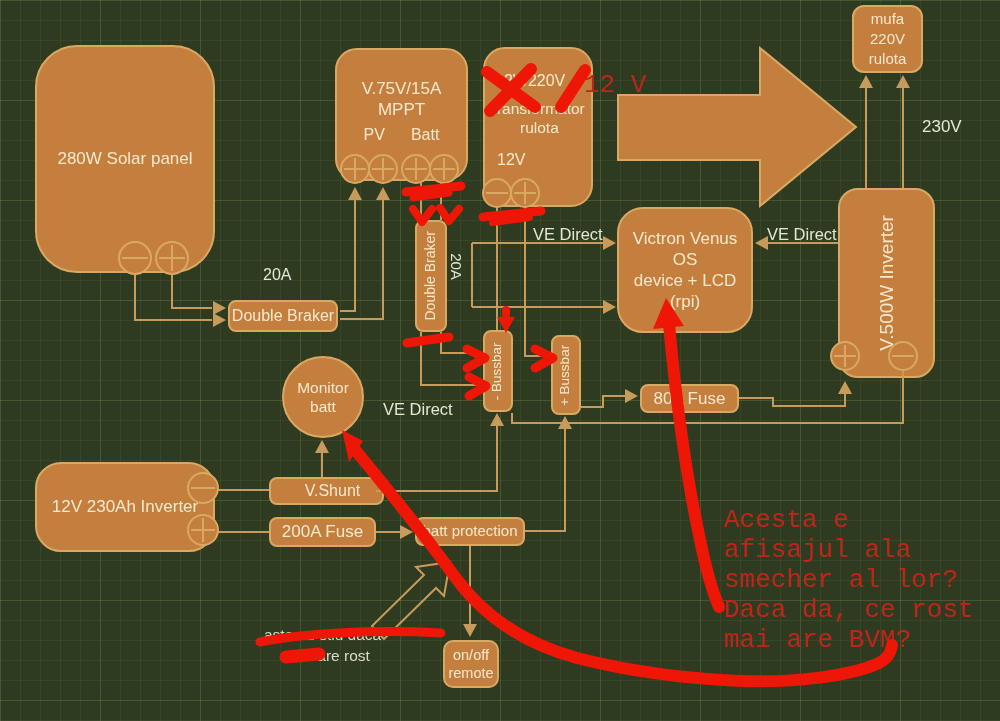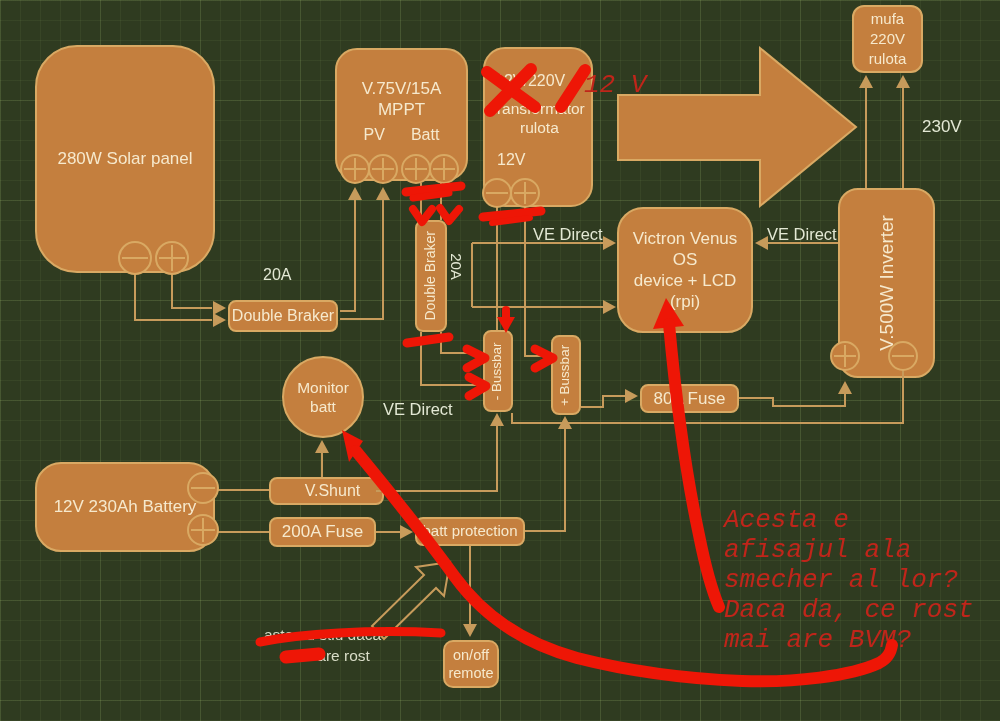--- a/index.html
+++ b/index.html
@@ -19,21 +19,21 @@
     background:#c47f3e;border:2px solid #d9a963;
     color:#f6e9cd;display:flex;flex-direction:column;
     align-items:center;justify-content:center;text-align:center;
     line-height:1.25;
   }
   .vtext{transform:rotate(-90deg);white-space:nowrap;}
   .lbl{position:absolute;color:#e3e8d4;white-space:nowrap;}
   .svglayer{position:absolute;left:0;top:0;z-index:5;pointer-events:none;}
   .redtext{
     position:absolute;color:#c0251a;font-family:"Liberation Mono",monospace;
-    font-size:26px;line-height:30px;white-space:nowrap;z-index:4;font-style:italic;
+    font-size:26px;line-height:30px;white-space:nowrap;z-index:4;
   }
   .note{color:#d9ddc8;font-size:15.5px;}
 </style>
 </head>
 <body>
 
 <div id="canvas">
 
   <div class="box" style="left:35px;top:45px;width:180px;height:228px;border-radius:42px;font-size:17px;">
     <span>280W Solar panel</span>
@@ -88,21 +88,21 @@
   <div class="box" style="left:640px;top:384px;width:99px;height:29px;border-radius:8px;font-size:17px;">
     <span>80A Fuse</span>
   </div>
 
   <div class="box" style="left:282px;top:356px;width:82px;height:82px;border-radius:50%;font-size:15.5px;">
     <span>Monitor</span>
     <span>batt</span>
   </div>
 
   <div class="box" style="left:35px;top:462px;width:180px;height:90px;border-radius:26px;font-size:17px;">
-    <span>12V 230Ah Battery</span>
+    <span>12V 230Ah Inverter</span>
   </div>
 
   <div class="box" style="left:269px;top:477px;width:115px;height:28px;border-radius:8px;font-size:16px;padding-left:12px;">
     <span>V.Shunt</span>
   </div>
 
   <div class="box" style="left:269px;top:517px;width:107px;height:30px;border-radius:8px;font-size:17px;">
     <span>200A Fuse</span>
   </div>
 

